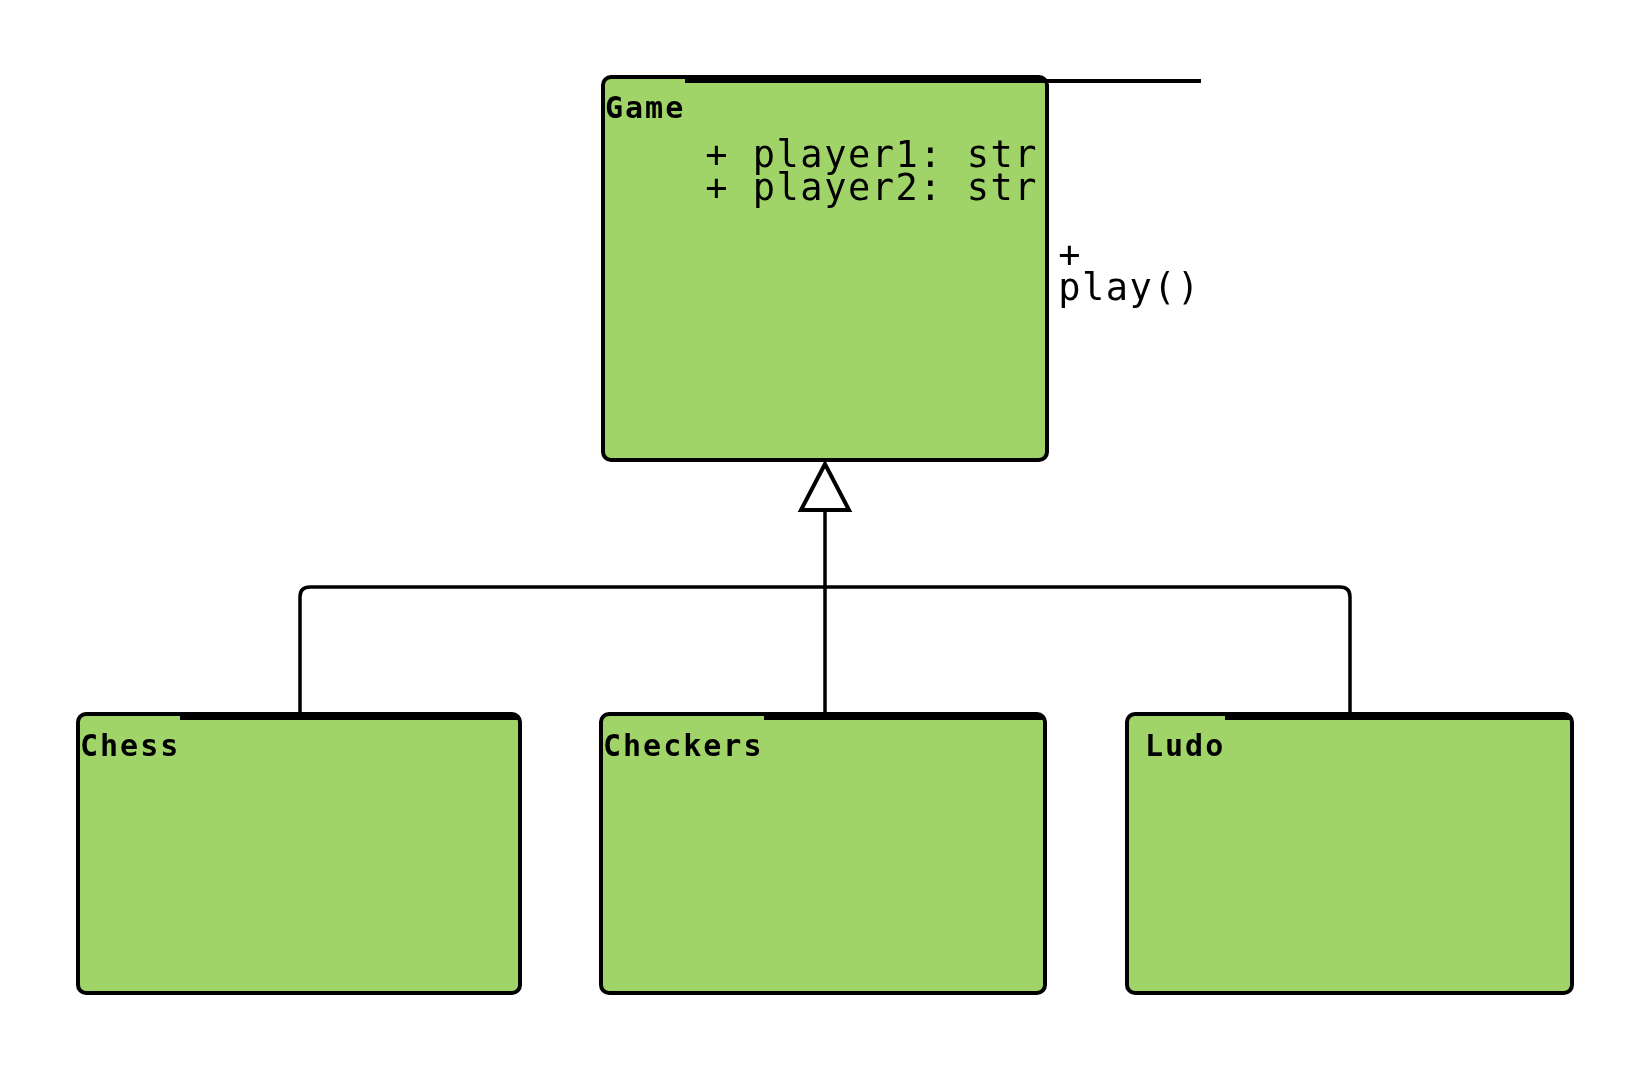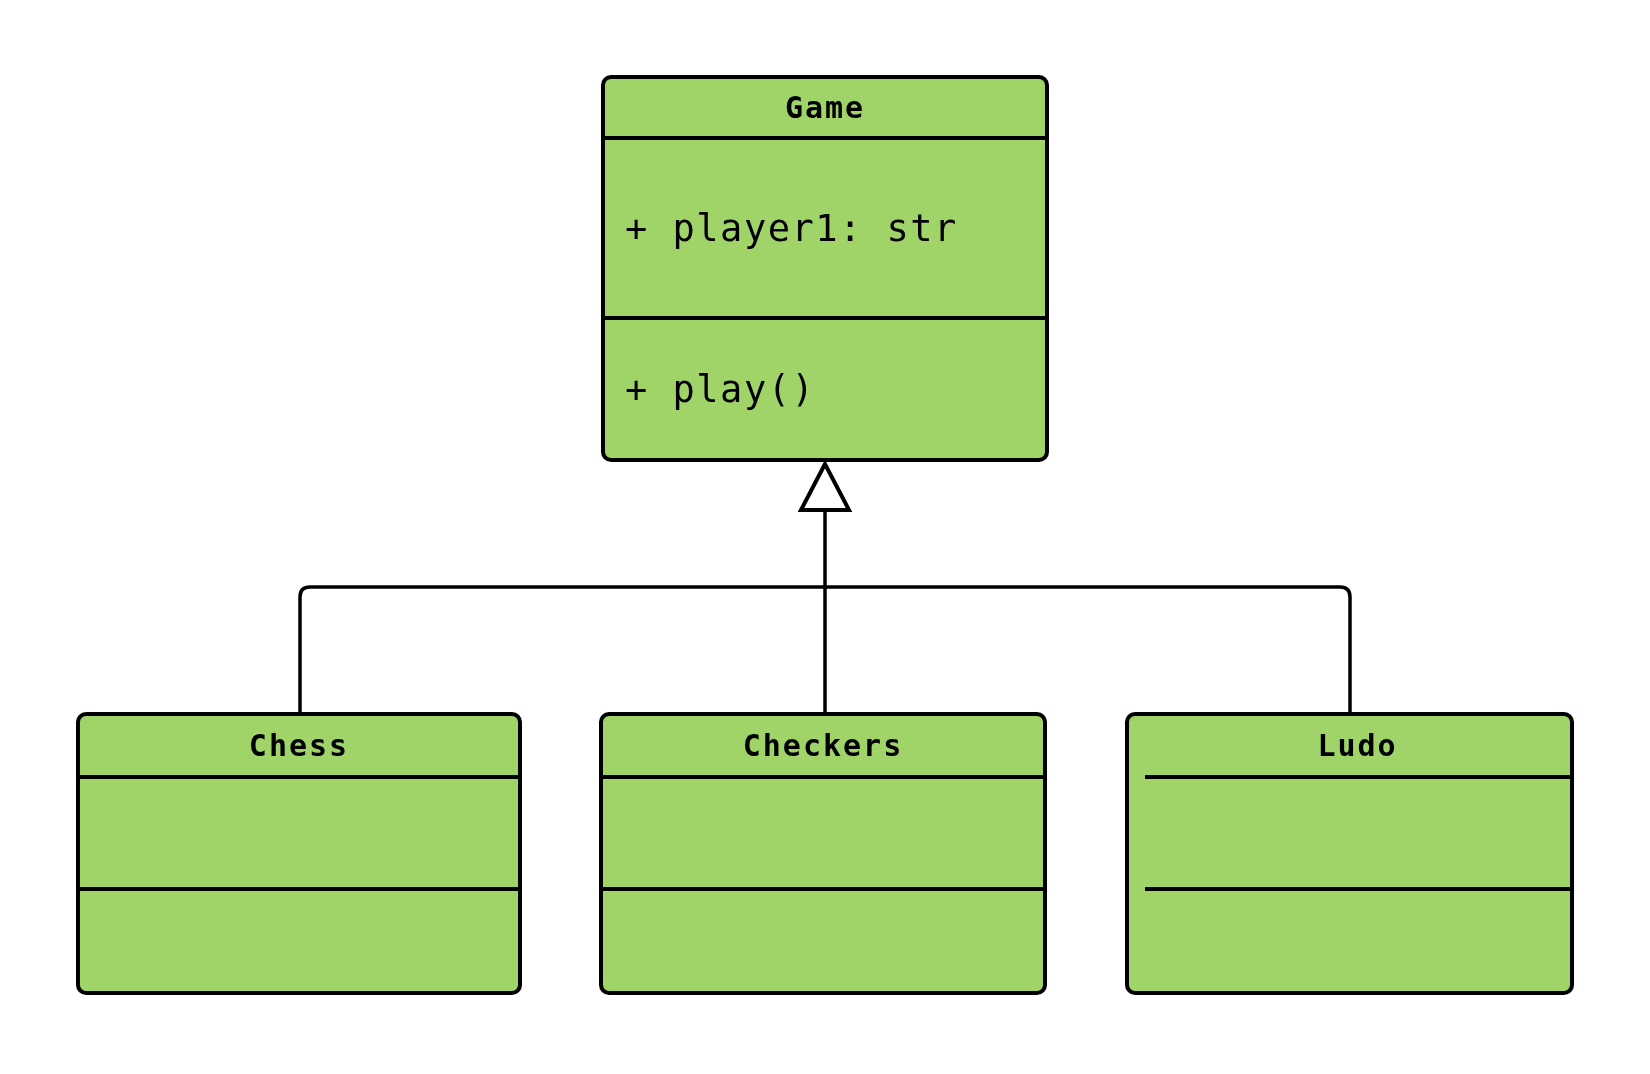--- a/index.html
+++ b/index.html
@@ -22,21 +22,21 @@
     height: 1074px;
     pointer-events: none;
   }
   .class-box {
     position: absolute;
     box-sizing: border-box;
     background: var(--fill, #a0d469);
     border: 4px solid var(--stroke, #000);
     border-radius: 10px;
     display: flex;
-    flex-direction: column;
+    flex-direction: row;
     color: #000;
   }
   .title {
     display: flex;
     align-items: center;
     justify-content: center;
     font-weight: bold;
     font-size: 30px;
     letter-spacing: 2px;
     flex: 0 0 auto;
@@ -78,20 +78,21 @@
 
     <path d="M 300 714 L 300 597 Q 300 587 310 587 L 1340 587 Q 1350 587 1350 597 L 1350 714" fill="none" stroke="#000000" stroke-width="3.5"></path>
 
     <path d="M 825 464 L 801 510 L 849 510 Z" fill="#ffffff" stroke="#000000" stroke-width="4" stroke-linejoin="miter"></path>
   </svg>
 
   <div class="class-box box-game">
     <div class="title">Game</div>
     <div class="compartment attrs">
       <div>+ player1: str</div>
+      <div>+ player2: str</div>
     </div>
     <div class="compartment flexfill methods">
       <div>+ play()</div>
     </div>
   </div>
 
   <div class="class-box sub box-chess">
     <div class="title">Chess</div>
     <div class="compartment attrs"></div>
     <div class="compartment flexfill methods"></div>

